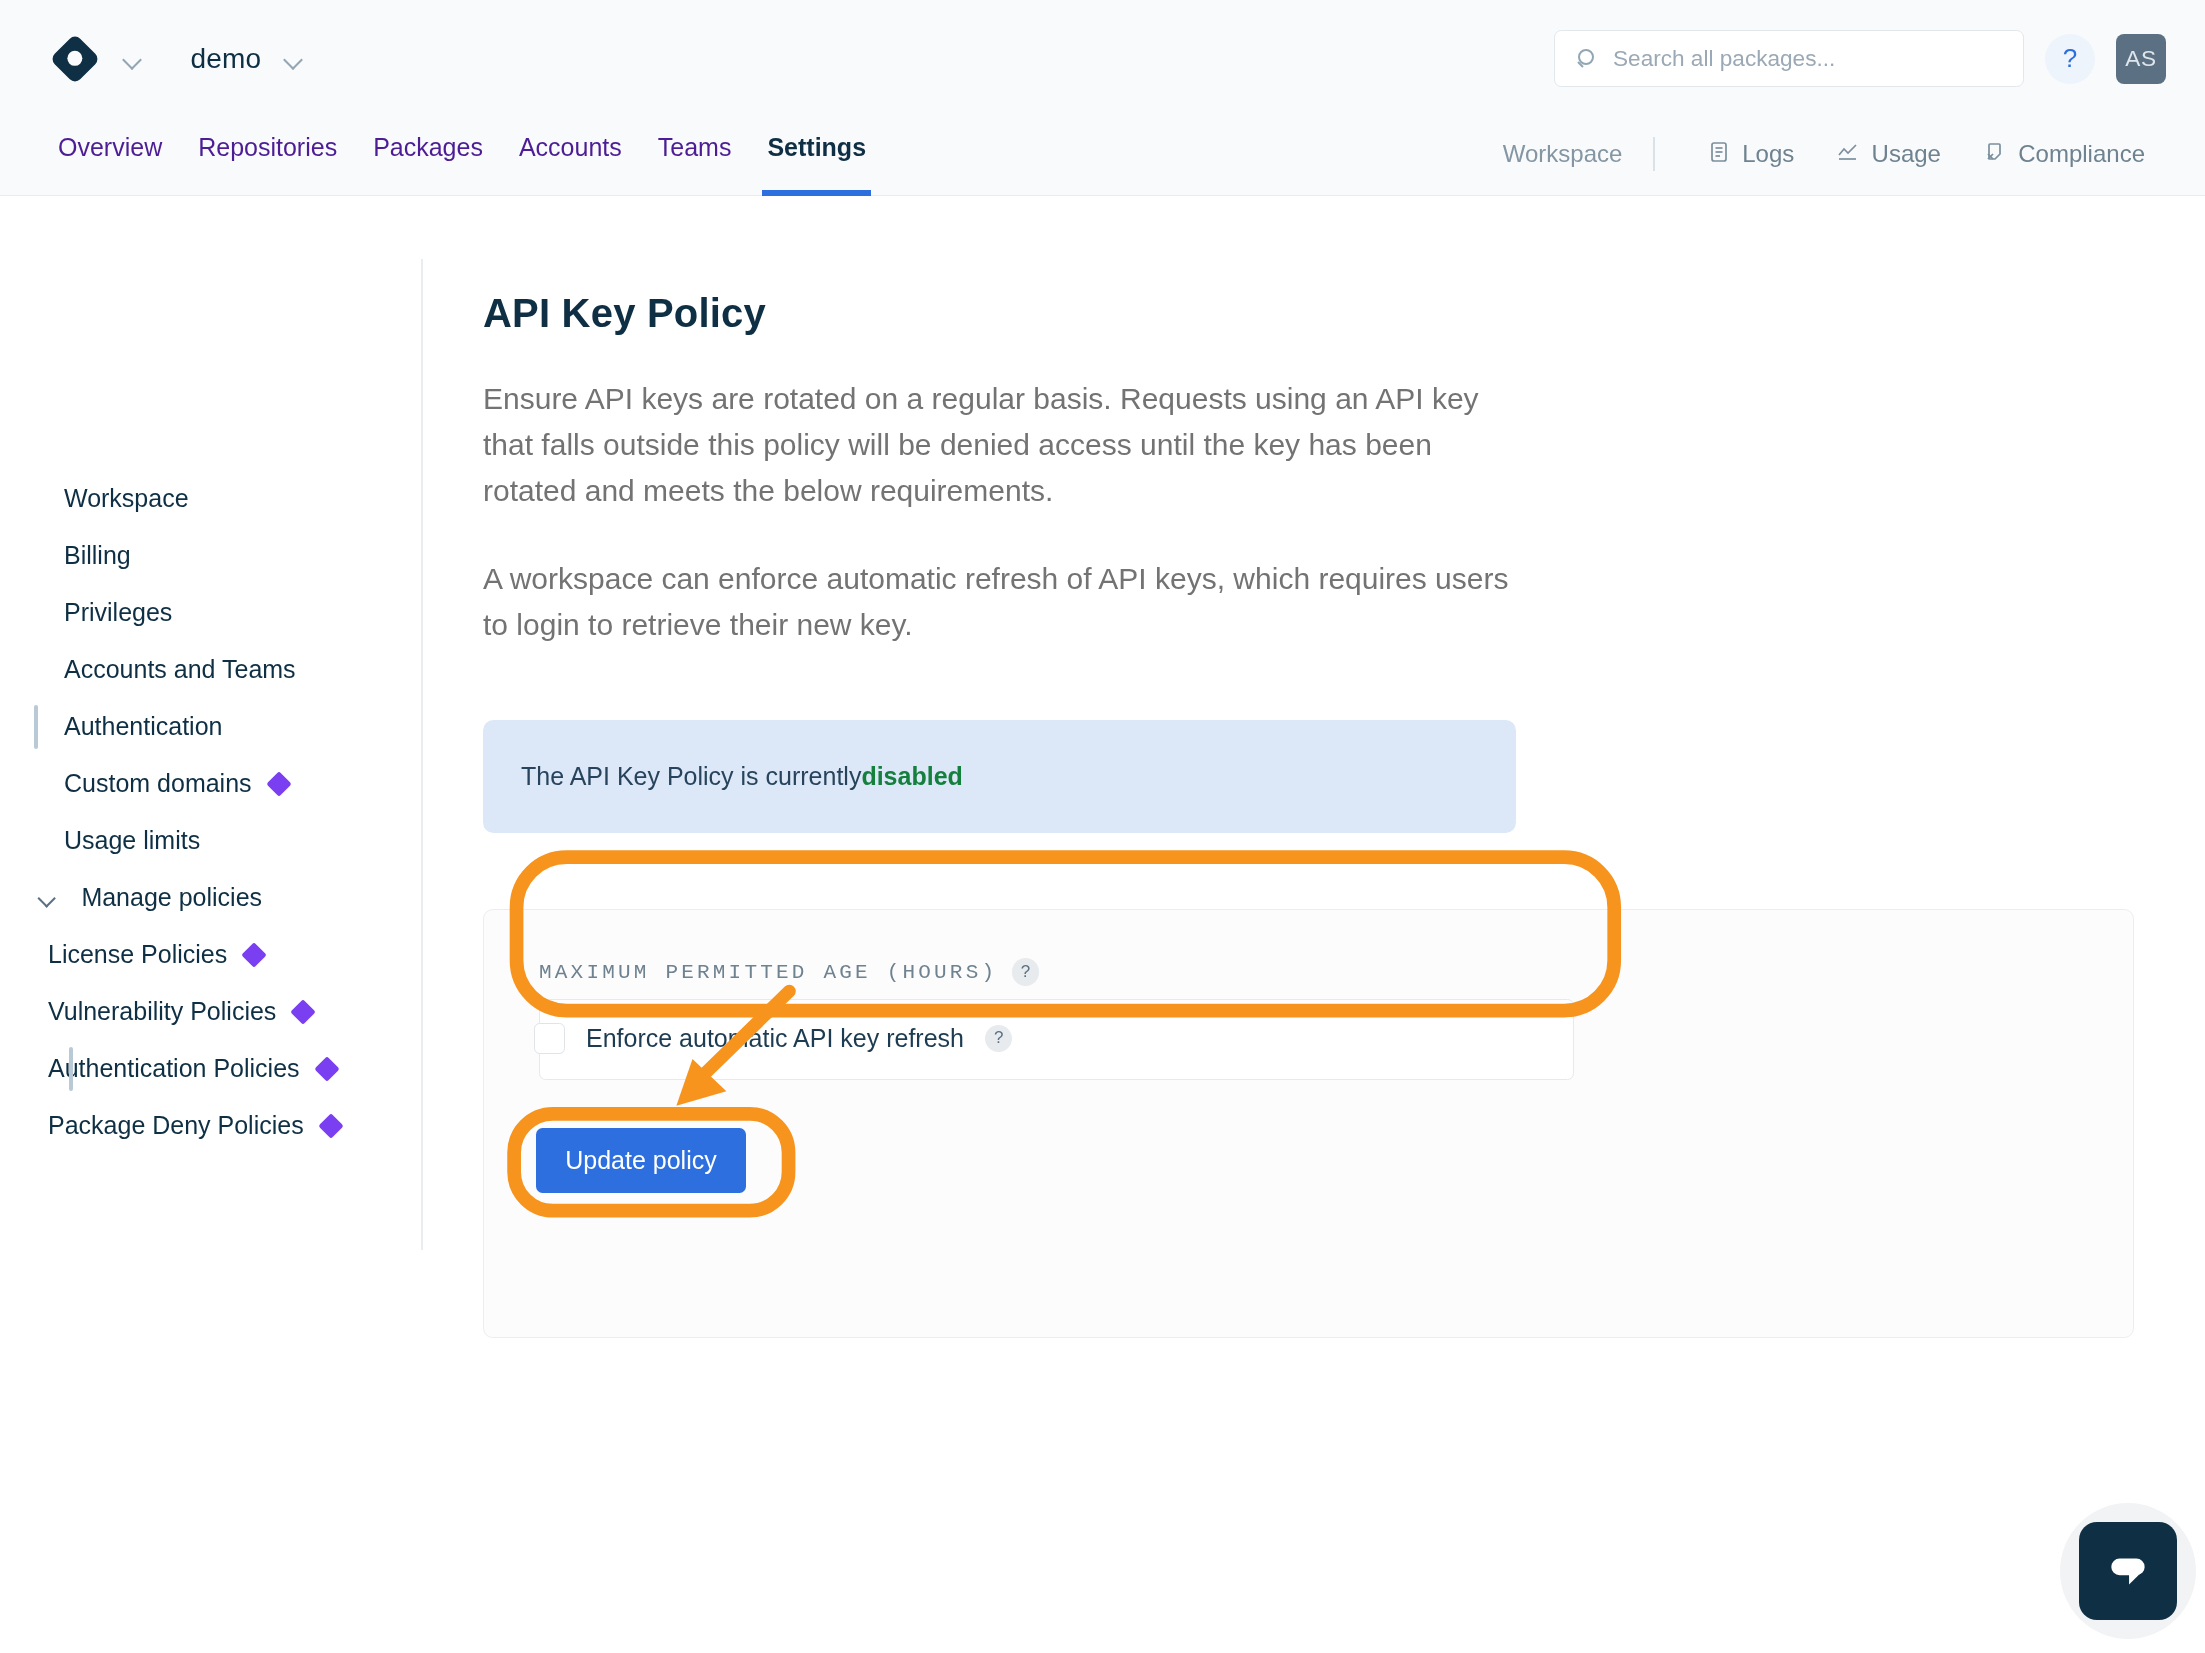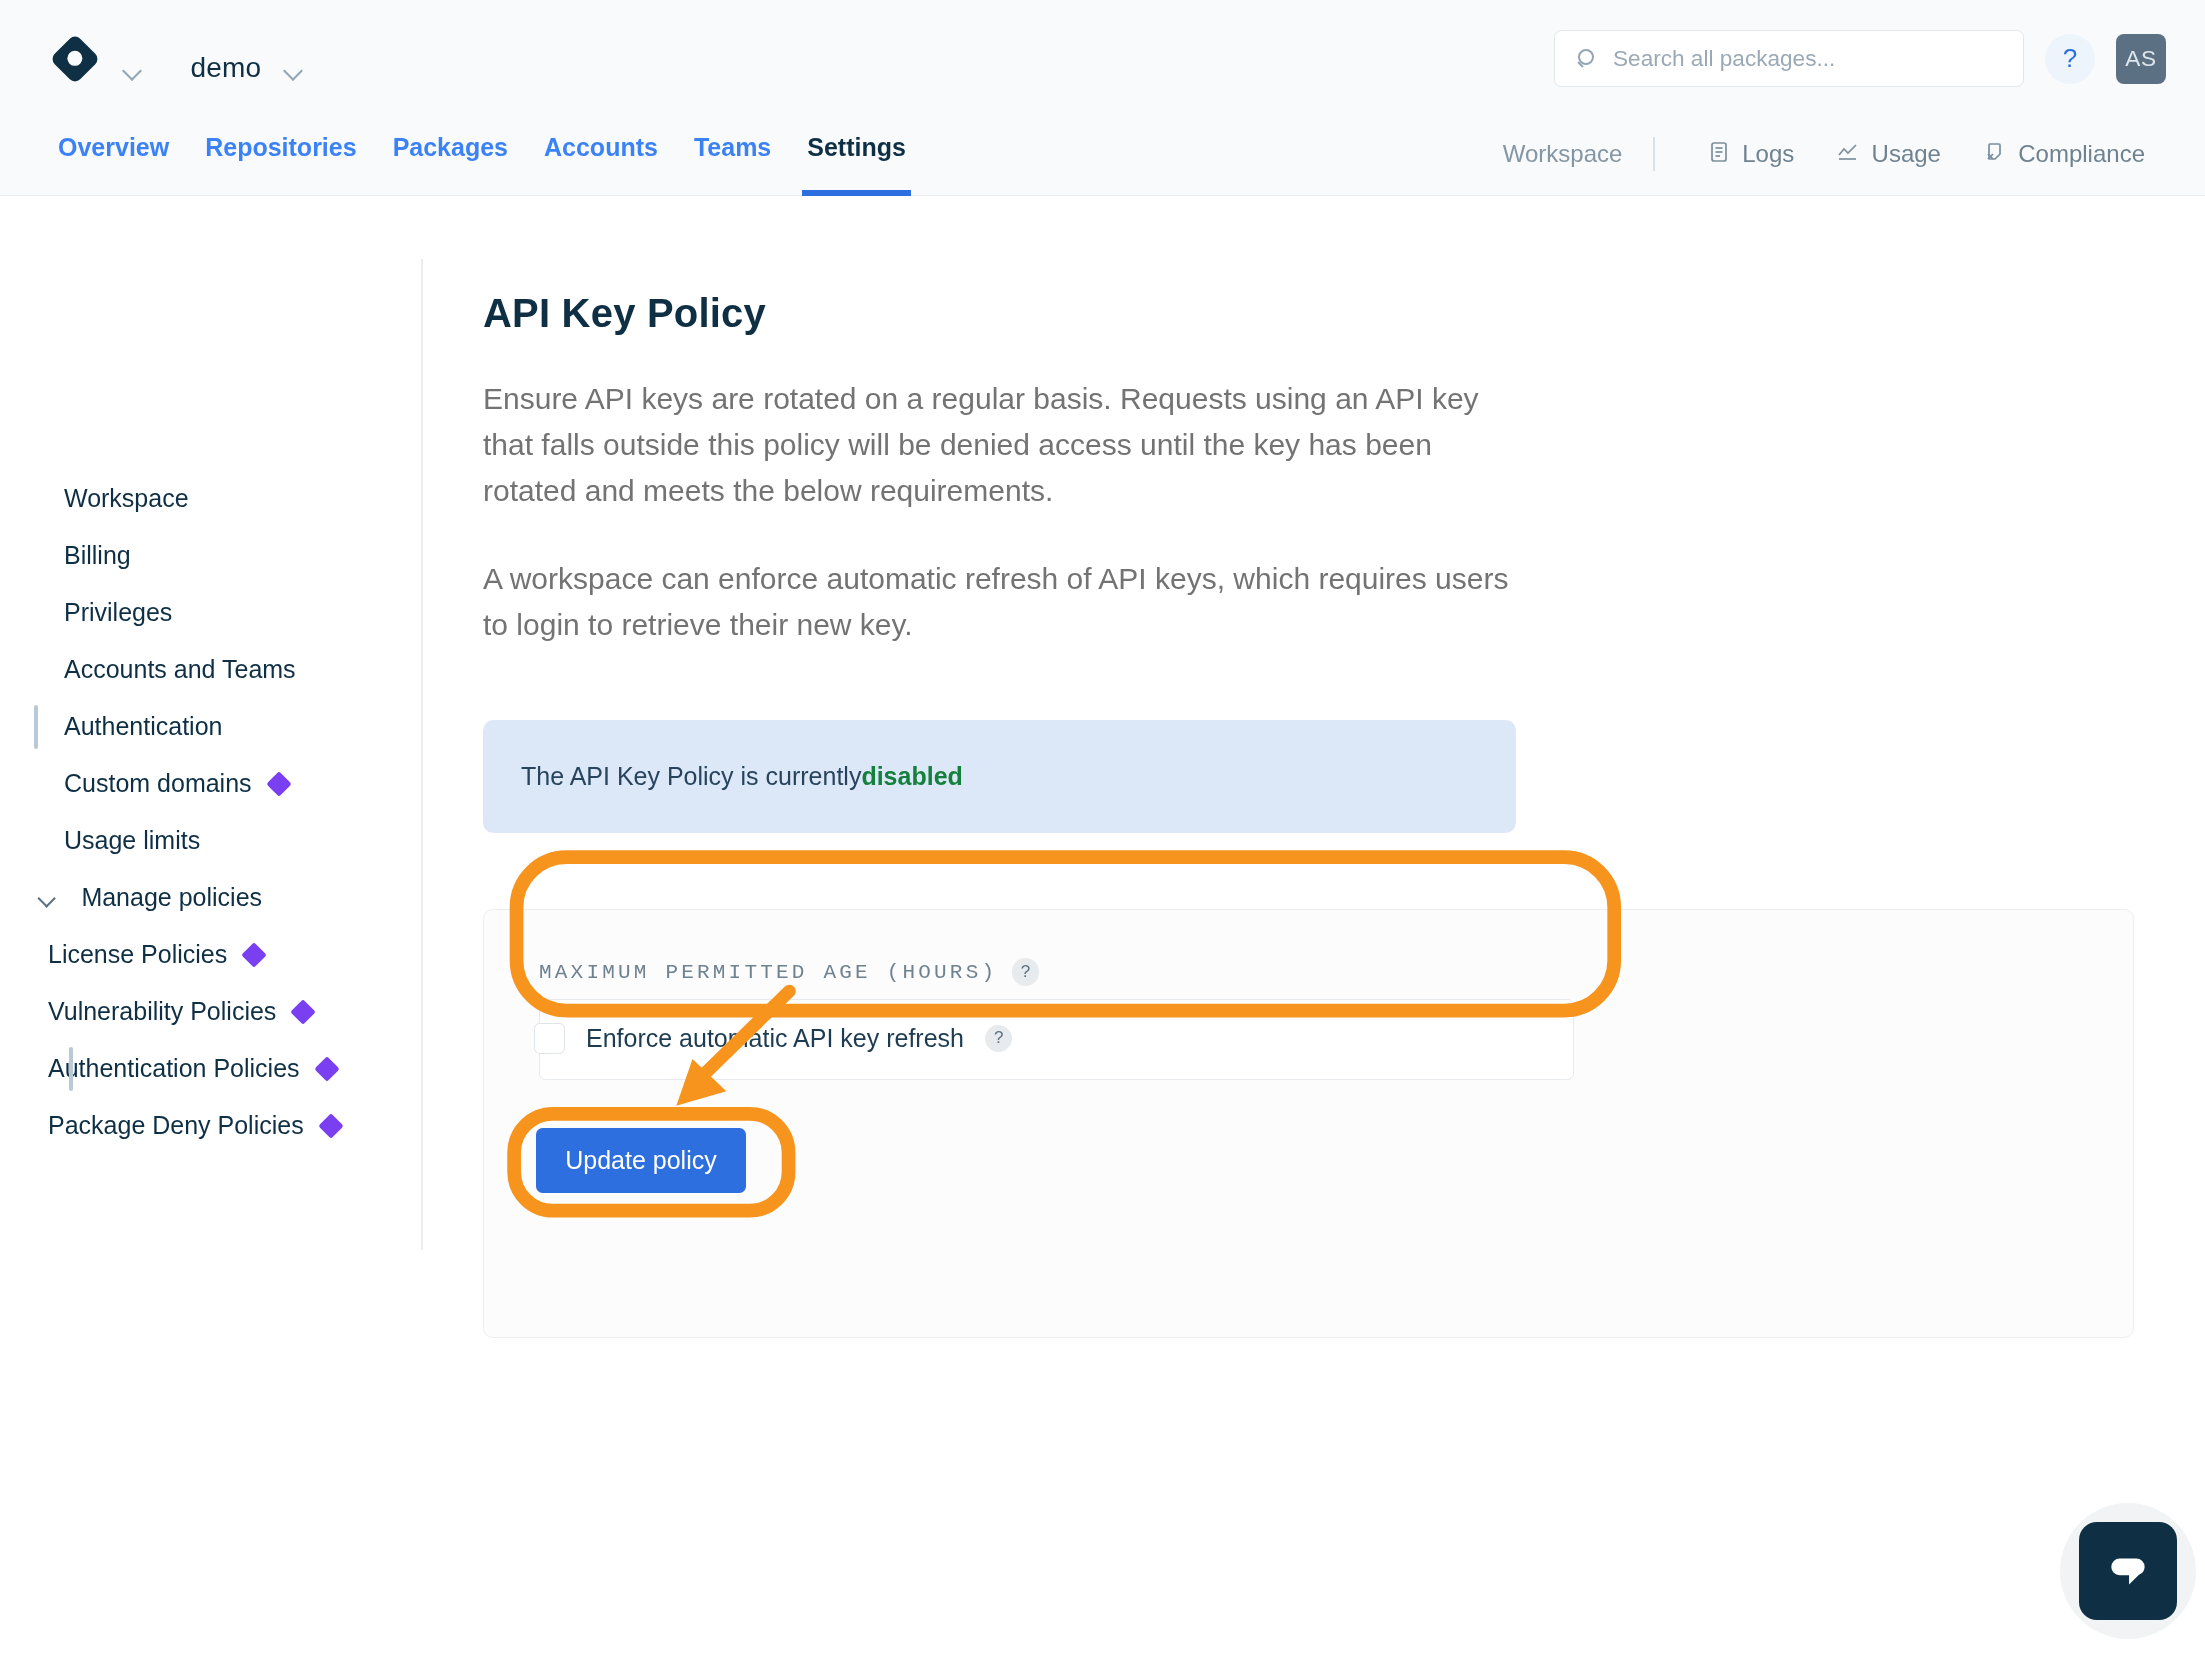--- a/index.html
+++ b/index.html
@@ -9,21 +9,21 @@
     font-family: "Liberation Sans", sans-serif;
     overflow: hidden;
   }
 
   
   .topbar {
     position: absolute; left: 0; top: 0; width: 2205px; height: 117px;
     background: #f9fafb;
     display: flex; align-items: center;
   }
-  .brand-zone { display: flex; align-items: flex-end; padding-left: 50px; gap: 0; }
+  .brand-zone { display: flex; align-items: center; padding-left: 50px; gap: 0; }
   .logo-mark {
     width: 50px; height: 50px; position: relative;
     display: flex; align-items: center; justify-content: center;
   }
   .logo-diamond {
     width: 36px; height: 36px; background: #0e2f44;
     transform: rotate(45deg); border-radius: 7.3px;
     display: flex; align-items: center; justify-content: center;
   }
   .logo-hole {
@@ -78,22 +78,22 @@
   }
 
   
   .navbar {
     position: absolute; left: 0; top: 117px; width: 2205px; height: 79px;
     background: #f9fafb; border-bottom: 1.6px solid #e8ecef;
     display: flex; align-items: flex-start;
   }
   .nav-left { display: flex; align-items: flex-start; padding-left: 40px; height: 79px; }
   .nav-tab {
-    font-size: 25px; color: #3b82f6; padding: 16px 18px 0 18px;
-    height: 79px; position: relative; white-space: nowrap; font-weight: bold;
+    font-size: 25px; color: #4c1d95; padding: 16px 18px 0 18px;
+    height: 79px; position: relative; white-space: nowrap;
   }
   .nav-tab.active { color: #0e2f44; font-weight: 700; }
   .nav-tab.active::after {
     content: ""; position: absolute; left: 13px; right: 13px; bottom: 0;
     height: 5.7px; background: #2d6fdf;
   }
   .nav-right {
     margin-left: auto; display: flex; align-items: center;
     padding-right: 39px; height: 74px; gap: 0;
   }

